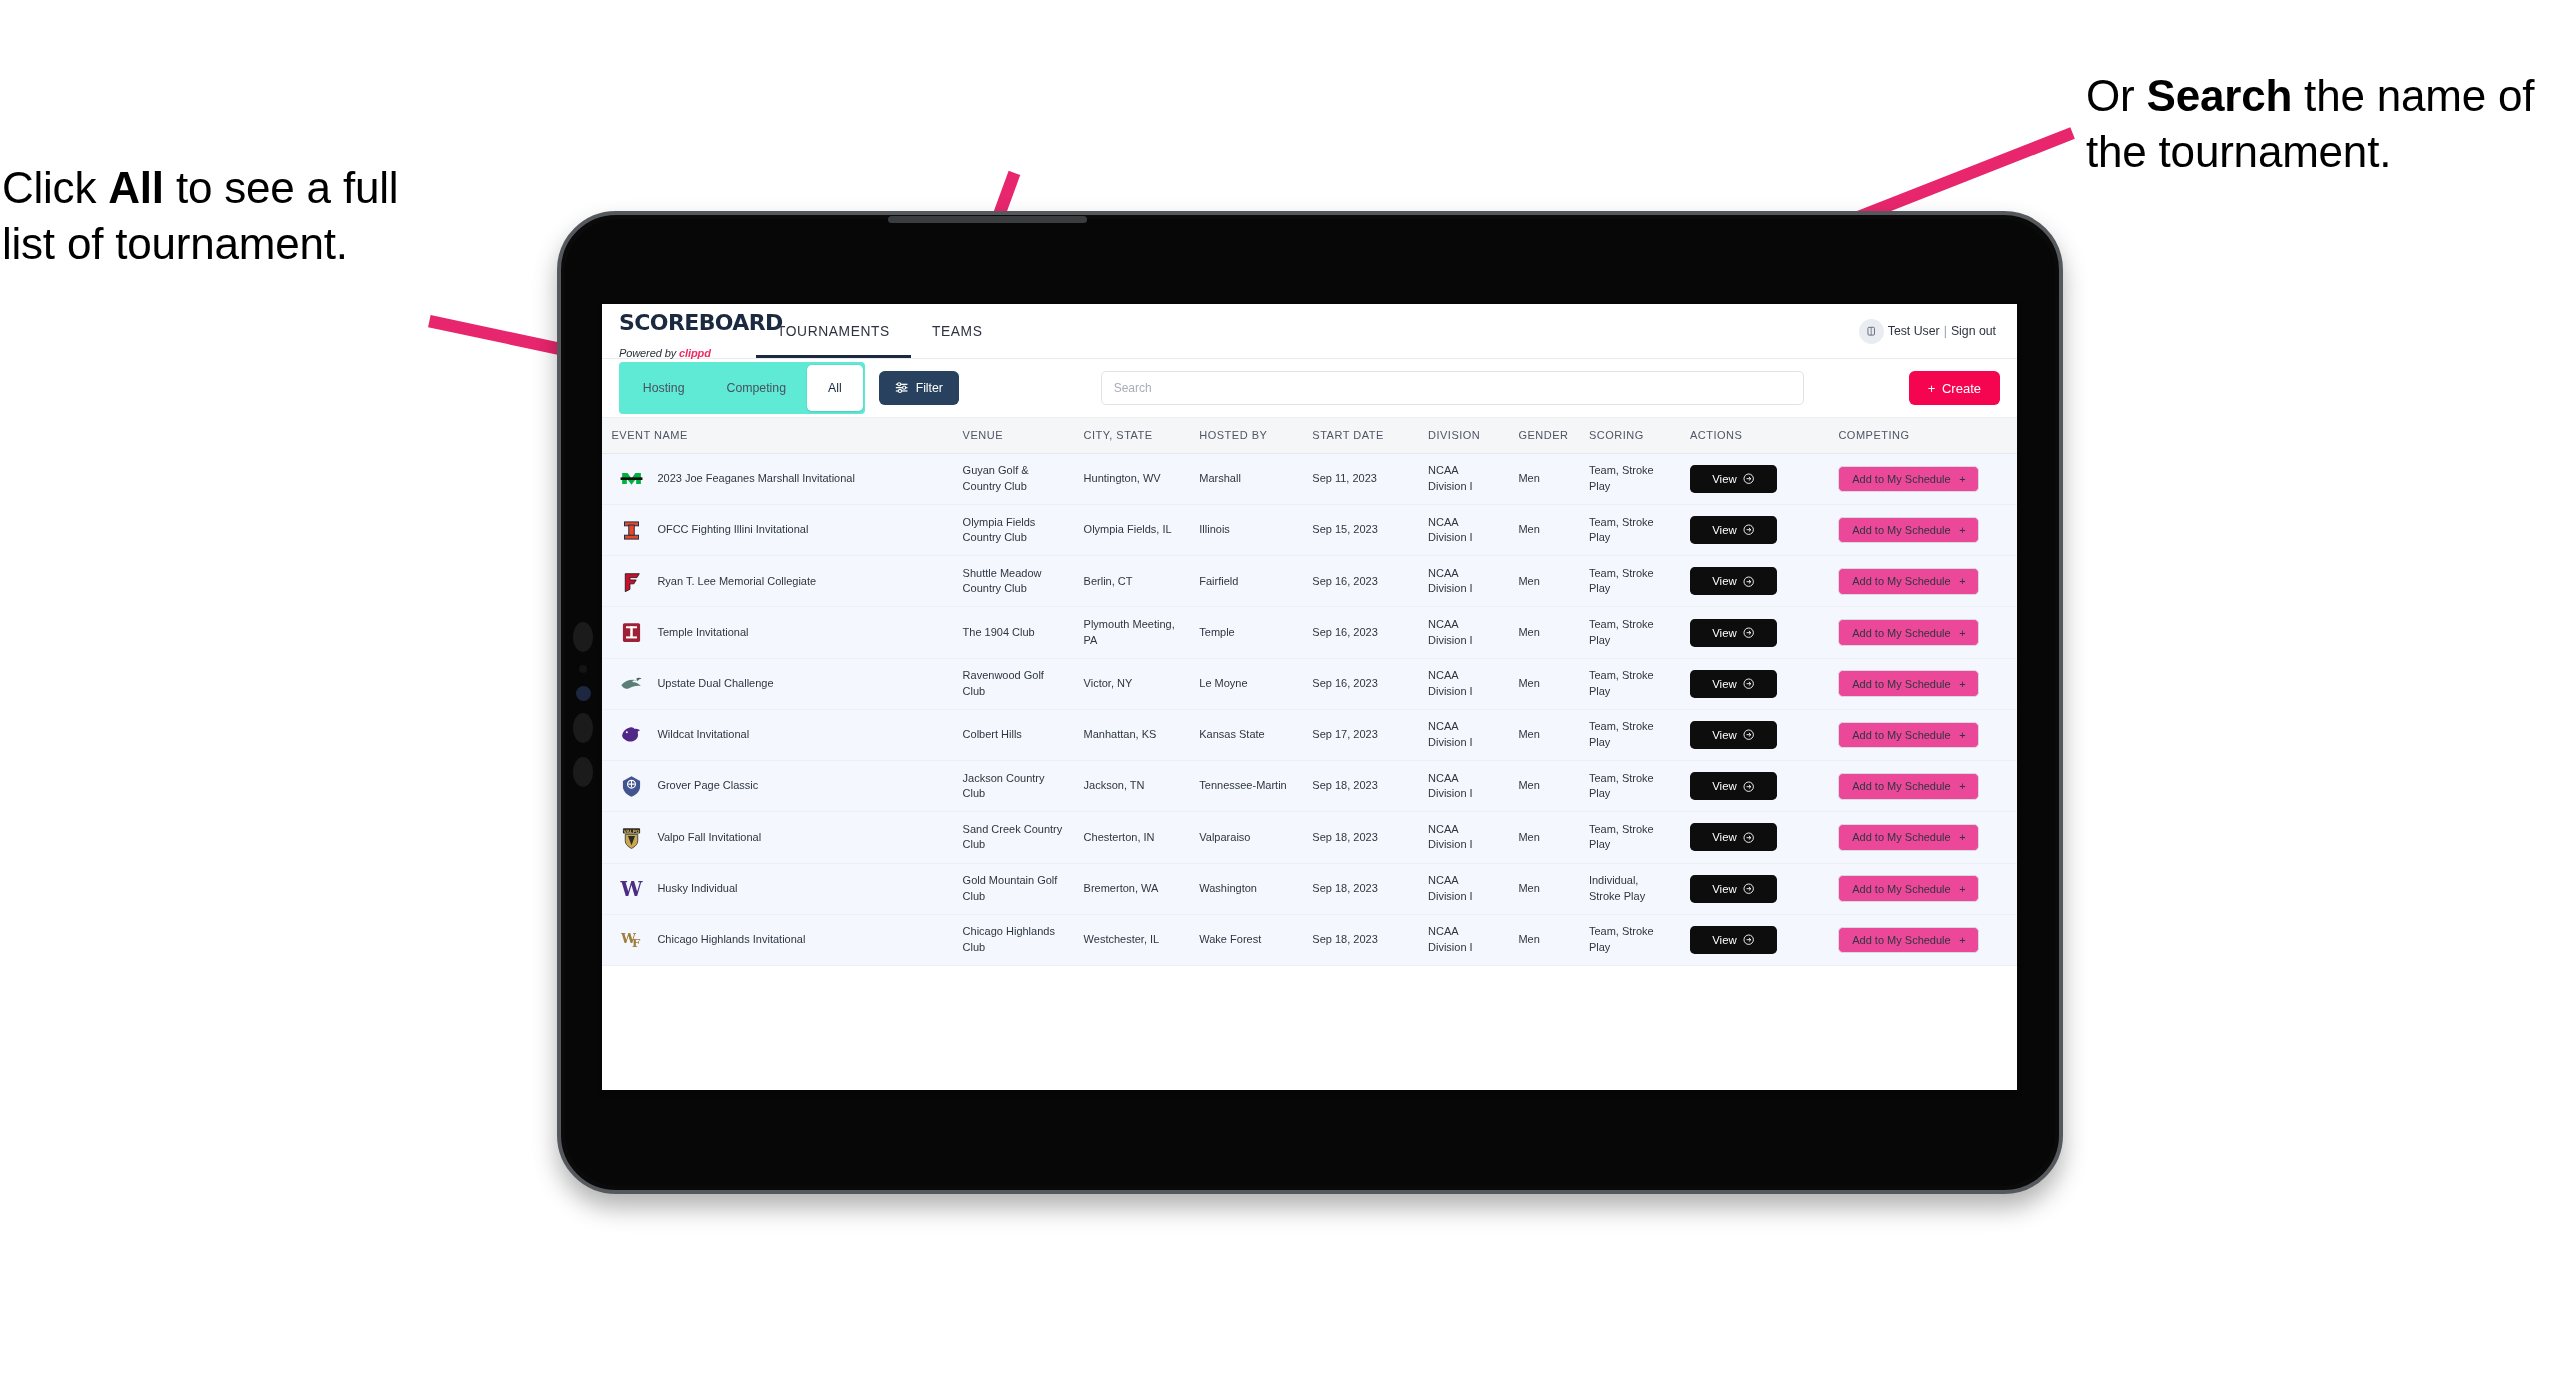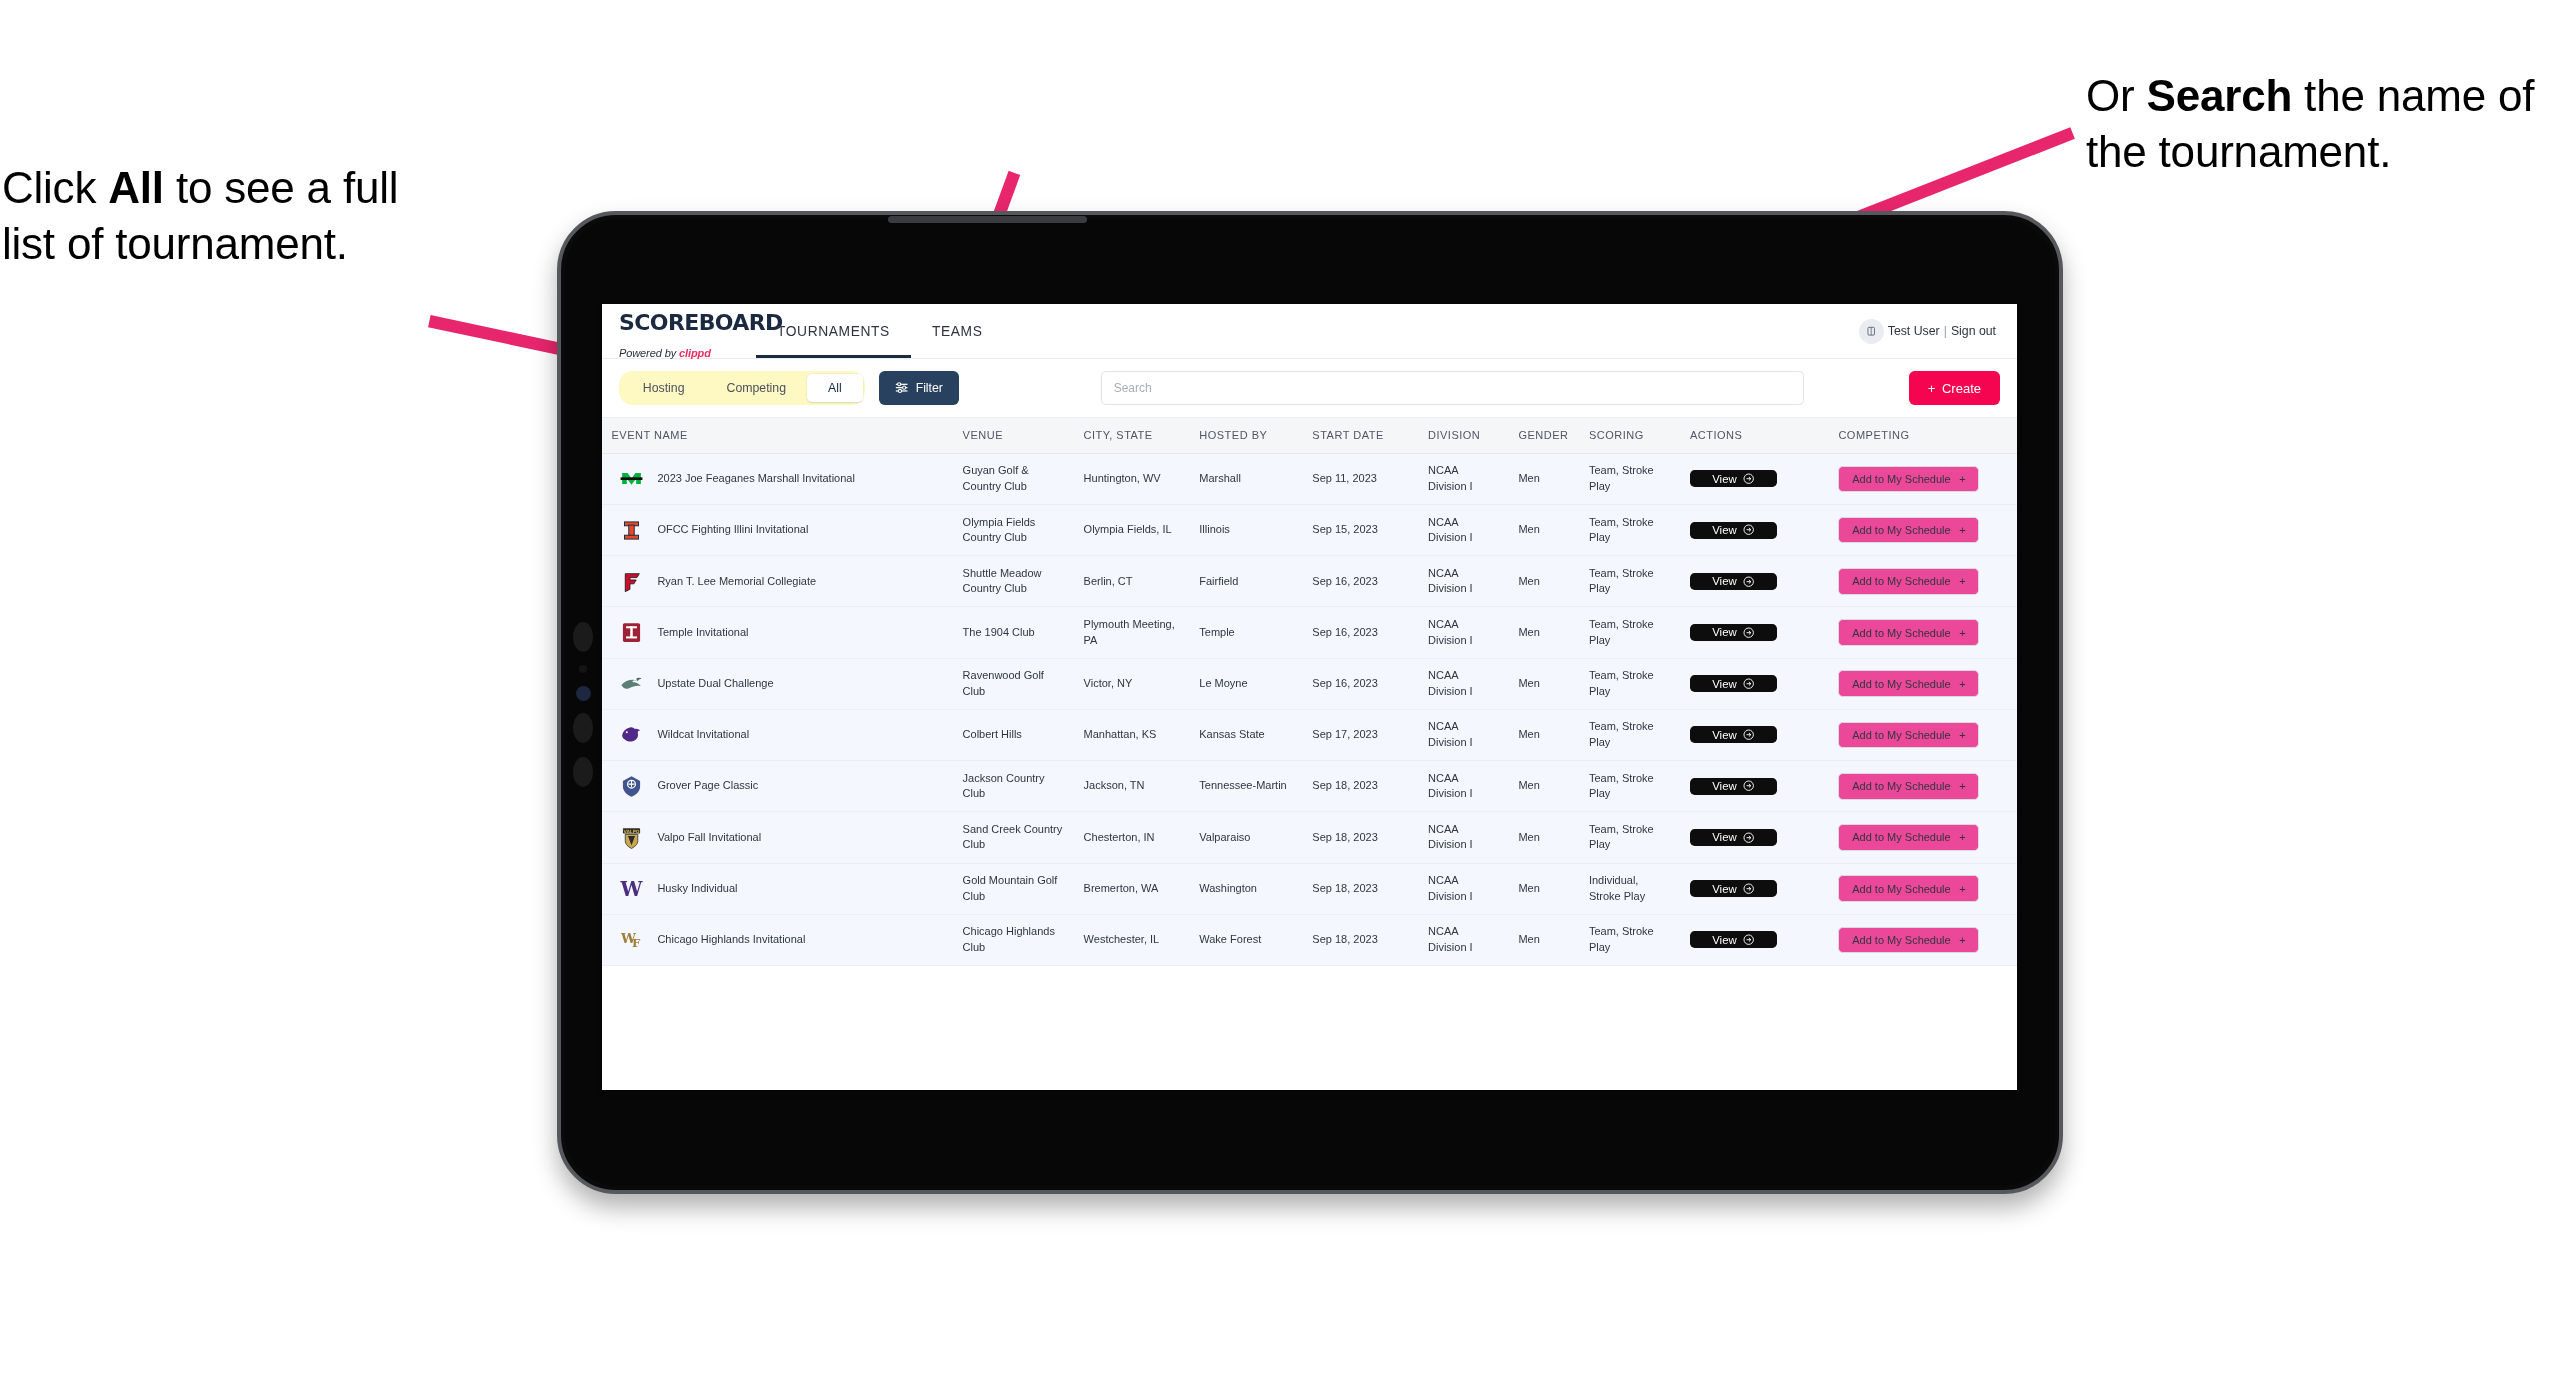--- a/index.html
+++ b/index.html
@@ -101,21 +101,21 @@
   #header-right a { color:#2d3340; text-decoration:none; }
 
   
   #toolbar {
     height: 59px; background:#fff;
     display:flex; align-items:center; padding: 0 17px;
     border-bottom: 0.9px solid #eceef1;
     gap: 13.3px;
   }
   #segmented {
-    display:flex; background:#fef9c3; border-radius:14px; padding:2.8px; height:34px;
+    display:flex; background:#5eead4; border-radius:4px; padding:2.8px; height:52px;
   }
   .seg {
     display:flex; align-items:center; padding: 0 21px;
     font-size:12.3px; color:#4a5160; border-radius:4.7px; cursor:pointer;
   }
   .seg.active { background:#fff; color:#1b2a41; box-shadow:0 0.9px 1.9px rgba(0,0,0,.14); }
 
   #filter-btn {
     display:flex; align-items:center; gap:7.6px;
     background:#28415f; color:#fff; border:none;
@@ -160,21 +160,21 @@
   .c-act   { width: 103px; }
   .c-comp  { width: 150px; }
 
   .event-cell { display:flex; align-items:center; gap:13.3px; padding-left:7.6px; }
   .logo { width:25px; height:25px; flex:0 0 25px; display:flex; align-items:center; justify-content:center; }
   .logo svg { width:25px; height:25px; }
 
   .view-btn {
     display:inline-flex; align-items:center; justify-content:center; gap:6.6px;
     background:#0d0d0d; color:#fff; border:none;
-    height:17px; width:87px; border-radius:4.7px;
+    height:28px; width:87px; border-radius:4.7px;
     font-size:11.4px; cursor:pointer; font-family:inherit;
   }
   .add-btn {
     display:inline-flex; align-items:center; justify-content:center; gap:8.5px;
     background:#ec4899; color:#2f3541; border:0.9px solid #d8dce2;
     height:26.6px; width:141px; border-radius:4.7px;
     font-size:11px; cursor:pointer; font-family:inherit;
   }
 </style>
 </head>

